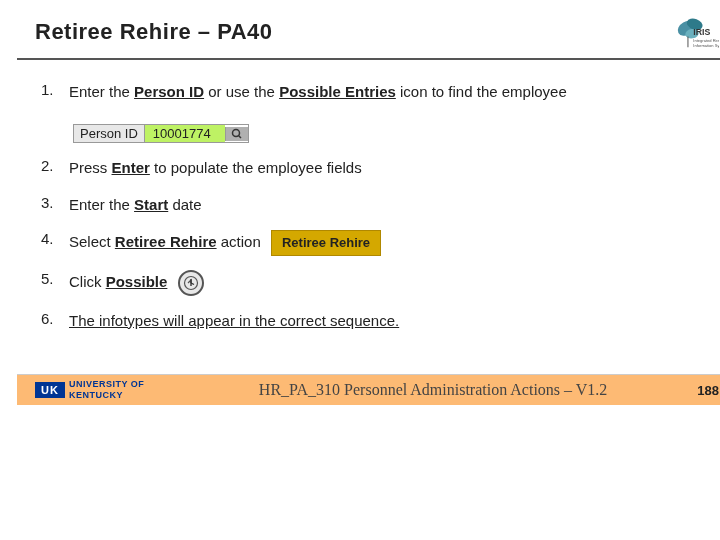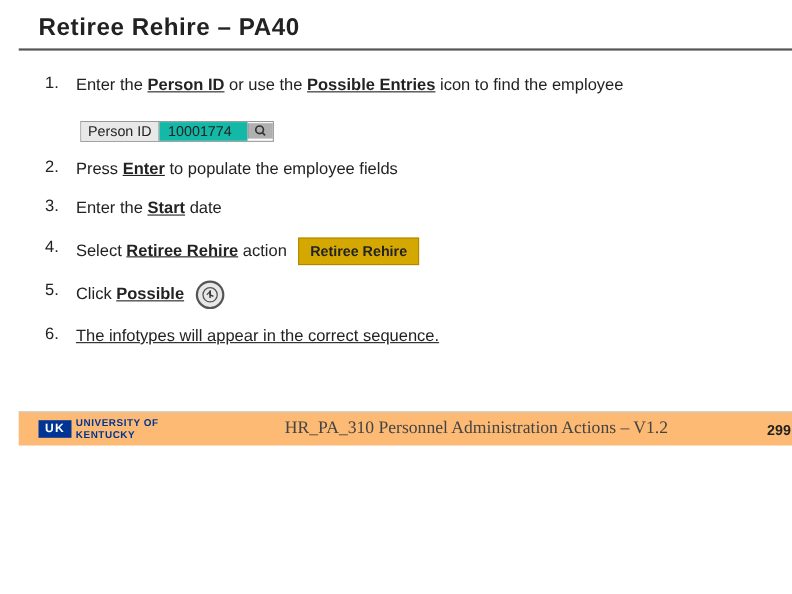--- a/index.html
+++ b/index.html
@@ -96,21 +96,21 @@
 
     .person-id-label {
       background: #e8e8e8;
       border-right: 1px solid #999;
       padding: 1px 6px;
       font-size: 13px;
       color: #222;
     }
 
     .person-id-value {
-      background: #14b8a6;
+      background: #bef264;
       padding: 1px 8px;
       font-size: 13px;
       color: #222;
       min-width: 80px;
     }
 
     .person-id-btn {
       background: #b0b0b0;
       border-left: 1px solid #999;
       padding: 1px 5px;
@@ -212,20 +212,35 @@
       gap: 20px;
     }
   </style>
 </head>
 <body>
 
 <div class="page-container">
 
   <div class="header">
     <span class="header-title">Retiree Rehire – PA40</span>
+    <div class="iris-logo">
+
+      <svg class="iris-logo-icon" viewBox="0 0 80 55" xmlns="http://www.w3.org/2000/svg">
+
+        <g transform="translate(2,2)">
+          <ellipse cx="30" cy="20" rx="14" ry="10" fill="#4a90a4" transform="rotate(-30,30,20)"></ellipse>
+          <ellipse cx="42" cy="14" rx="12" ry="8" fill="#2e7a8a" transform="rotate(20,42,14)"></ellipse>
+          <ellipse cx="38" cy="28" rx="10" ry="7" fill="#6ab0be" transform="rotate(-10,38,28)"></ellipse>
+          <line x1="32" y1="32" x2="32" y2="48" stroke="#555" stroke-width="1.5"></line>
+        </g>
+        <text x="42" y="32" font-family="Arial" font-weight="bold" font-size="13" fill="#333">IRIS</text>
+        <text x="42" y="42" font-family="Arial" font-size="6" fill="#555">Integrated Resource</text>
+        <text x="42" y="49" font-family="Arial" font-size="6" fill="#555">Information System</text>
+      </svg>
+    </div>
   </div>
 
   <div class="main-content">
 
     <div class="step">
       <span class="step-number">1.</span>
       <div class="step1-inline">
         <span class="step-text">
           Enter the <b>Person ID</b> or use the <b>Possible Entries</b> icon to find the employee
         </span>
@@ -289,16 +304,16 @@
     </div>
 
   </div>
 
   <div class="footer">
     <div class="footer-logo">
       <span class="uk-logo-box">UK</span>
       <span class="uk-logo-text">UNIVERSITY OF KENTUCKY</span>
     </div>
     <div class="footer-center">HR_PA_310 Personnel Administration Actions – V1.2</div>
-    <div class="footer-page">299</div>
+    <div class="footer-page">188</div>
   </div>
 
 </div>
 
 </body></html>

